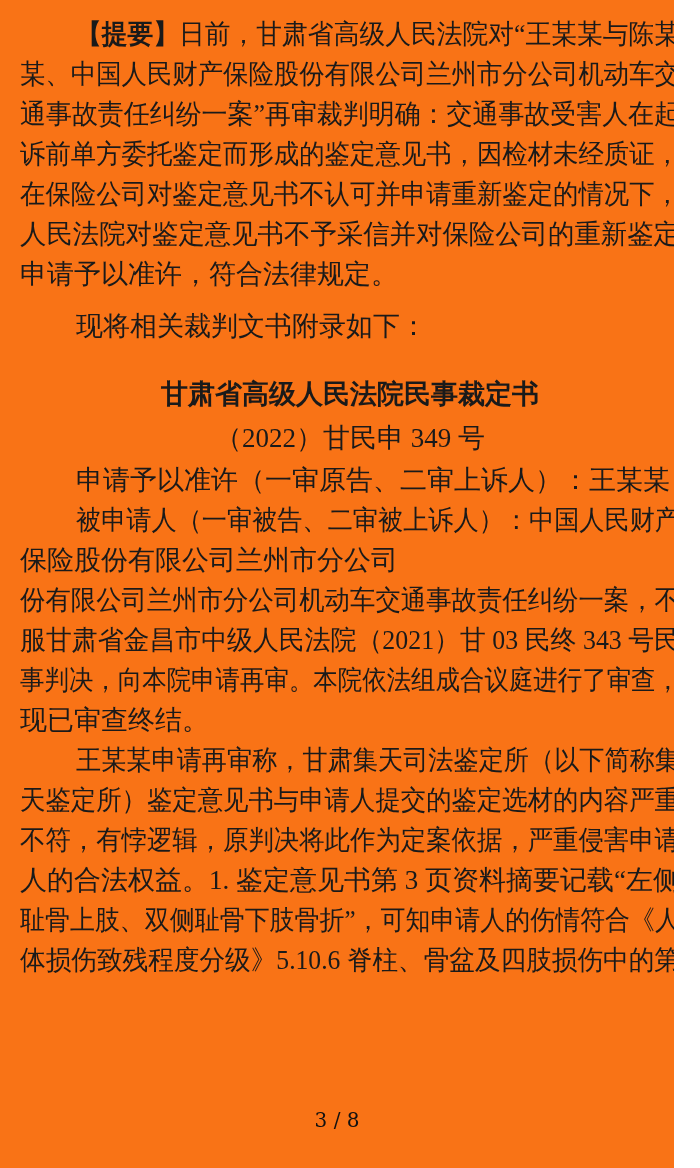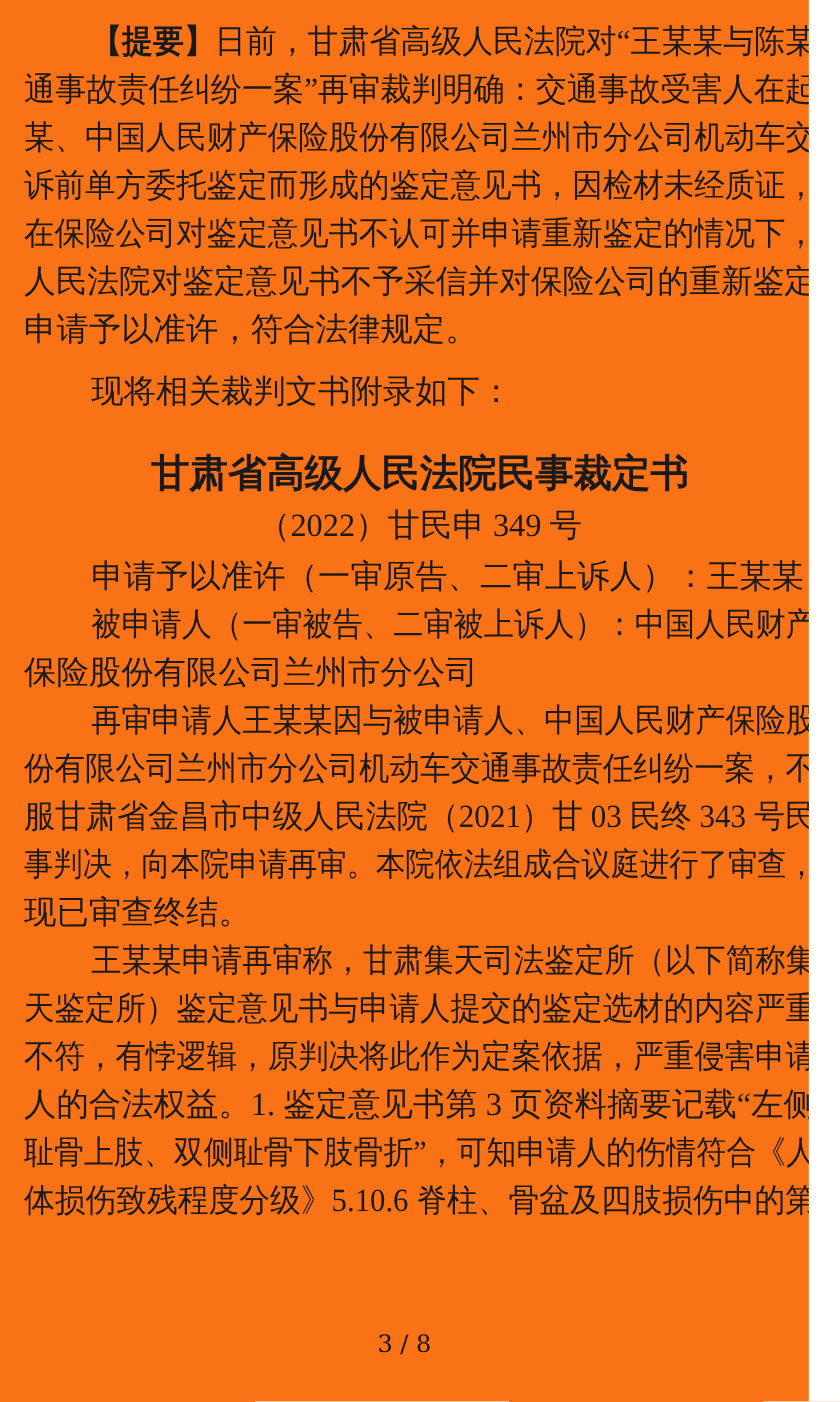--- a/index.html
+++ b/index.html
@@ -36,21 +36,21 @@
     transform-origin: 0 50%;
   }
   .line.spacer {
     height: 38px;
   }
   .line.title {
     height: 44px;
     line-height: 44px;
     text-align: center;
     font-weight: bold;
-    font-size: 32px;
+    font-size: 27px;
   }
   .line.subtitle {
     height: 44px;
     line-height: 44px;
     text-align: center;
     font-size: 27px;
   }
   .bold-label {
     font-weight: bold;
   }
@@ -64,34 +64,33 @@
     color: #111111;
     font-family: "DejaVu Serif", "Liberation Serif", serif;
   }
 </style>
 </head>
 <body style="background: rgb(255, 255, 255);">
 
 <div class="page" style="color: rgb(26, 26, 26);">
   <div class="doc-body">
       <div class="line body"><span class="txt" style="margin-left: 56px; transform: scaleX(0.95421);"><span class="bold-label">【提要】</span>日前，甘肃省高级人民法院对“王某某与陈某</span></div>
+      <div class="line body"><span class="txt" style="transform: scaleX(0.940171);">某、中国人民财产保险股份有限公司兰州市分公司机动车交</span></div>
       <div class="line body"><span class="txt" style="transform: scaleX(0.960721);">通事故责任纠纷一案”再审裁判明确：交通事故受害人在起</span></div>
-      <div class="line body"><span class="txt" style="transform: scaleX(0.940171);">某、中国人民财产保险股份有限公司兰州市分公司机动车交</span></div>
       <div class="line body"><span class="txt" style="transform: scaleX(0.940171);">诉前单方委托鉴定而形成的鉴定意见书，因检材未经质证，</span></div>
       <div class="line body"><span class="txt" style="transform: scaleX(0.940171);">在保险公司对鉴定意见书不认可并申请重新鉴定的情况下，</span></div>
       <div class="line body"><span class="txt" style="transform: scaleX(0.977778);">人民法院对鉴定意见书不予采信并对保险公司的重新鉴定</span></div>
       <div class="line body"><span class="txt">申请予以准许，符合法律规定。</span></div>
       <div class="line body"><span class="txt" style="margin-left: 56px; margin-top: 12px;">现将相关裁判文书附录如下：</span></div>
       <div class="line spacer"></div>
       <div class="line title"><span class="txt">甘肃省高级人民法院民事裁定书</span></div>
       <div class="line subtitle"><span class="txt">（2022）甘民申 349 号</span></div>
       <div class="line body"><span class="txt" style="margin-left: 56px;">申请予以准许（一审原告、二审上诉人）：王某某</span></div>
       <div class="line body"><span class="txt" style="margin-left: 56px; transform: scaleX(0.932099);">被申请人（一审被告、二审被上诉人）：中国人民财产</span></div>
       <div class="line body"><span class="txt">保险股份有限公司兰州市分公司</span></div>
-      <div class="line body"><span class="txt" style="margin-left: 56px; transform: scaleX(0.932099);">再审申请人王某某因与被申请人、中国人民财产保险股</span></div>
       <div class="line body"><span class="txt" style="transform: scaleX(0.940171);">份有限公司兰州市分公司机动车交通事故责任纠纷一案，不</span></div>
       <div class="line body"><span class="txt" style="transform: scaleX(0.958606);">服甘肃省金昌市中级人民法院（2021）甘 03 民终 343 号民</span></div>
       <div class="line body"><span class="txt" style="transform: scaleX(0.90535);">事判决，向本院申请再审。本院依法组成合议庭进行了审查，</span></div>
       <div class="line body"><span class="txt">现已审查终结。</span></div>
       <div class="line body"><span class="txt" style="margin-left: 56px; transform: scaleX(0.932099);">王某某申请再审称，甘肃集天司法鉴定所（以下简称集</span></div>
       <div class="line body"><span class="txt" style="transform: scaleX(0.940171);">天鉴定所）鉴定意见书与申请人提交的鉴定选材的内容严重</span></div>
       <div class="line body"><span class="txt" style="transform: scaleX(0.940171);">不符，有悖逻辑，原判决将此作为定案依据，严重侵害申请</span></div>
       <div class="line body"><span class="txt" style="letter-spacing: 0.000558036px;">人的合法权益。1. 鉴定意见书第 3 页资料摘要记载“左侧</span></div>
       <div class="line body"><span class="txt" style="transform: scaleX(0.92439);">耻骨上肢、双侧耻骨下肢骨折”，可知申请人的伤情符合《人</span></div>
       <div class="line body"><span class="txt" style="transform: scaleX(0.949299);">体损伤致残程度分级》5.10.6 脊柱、骨盆及四肢损伤中的第</span></div>

